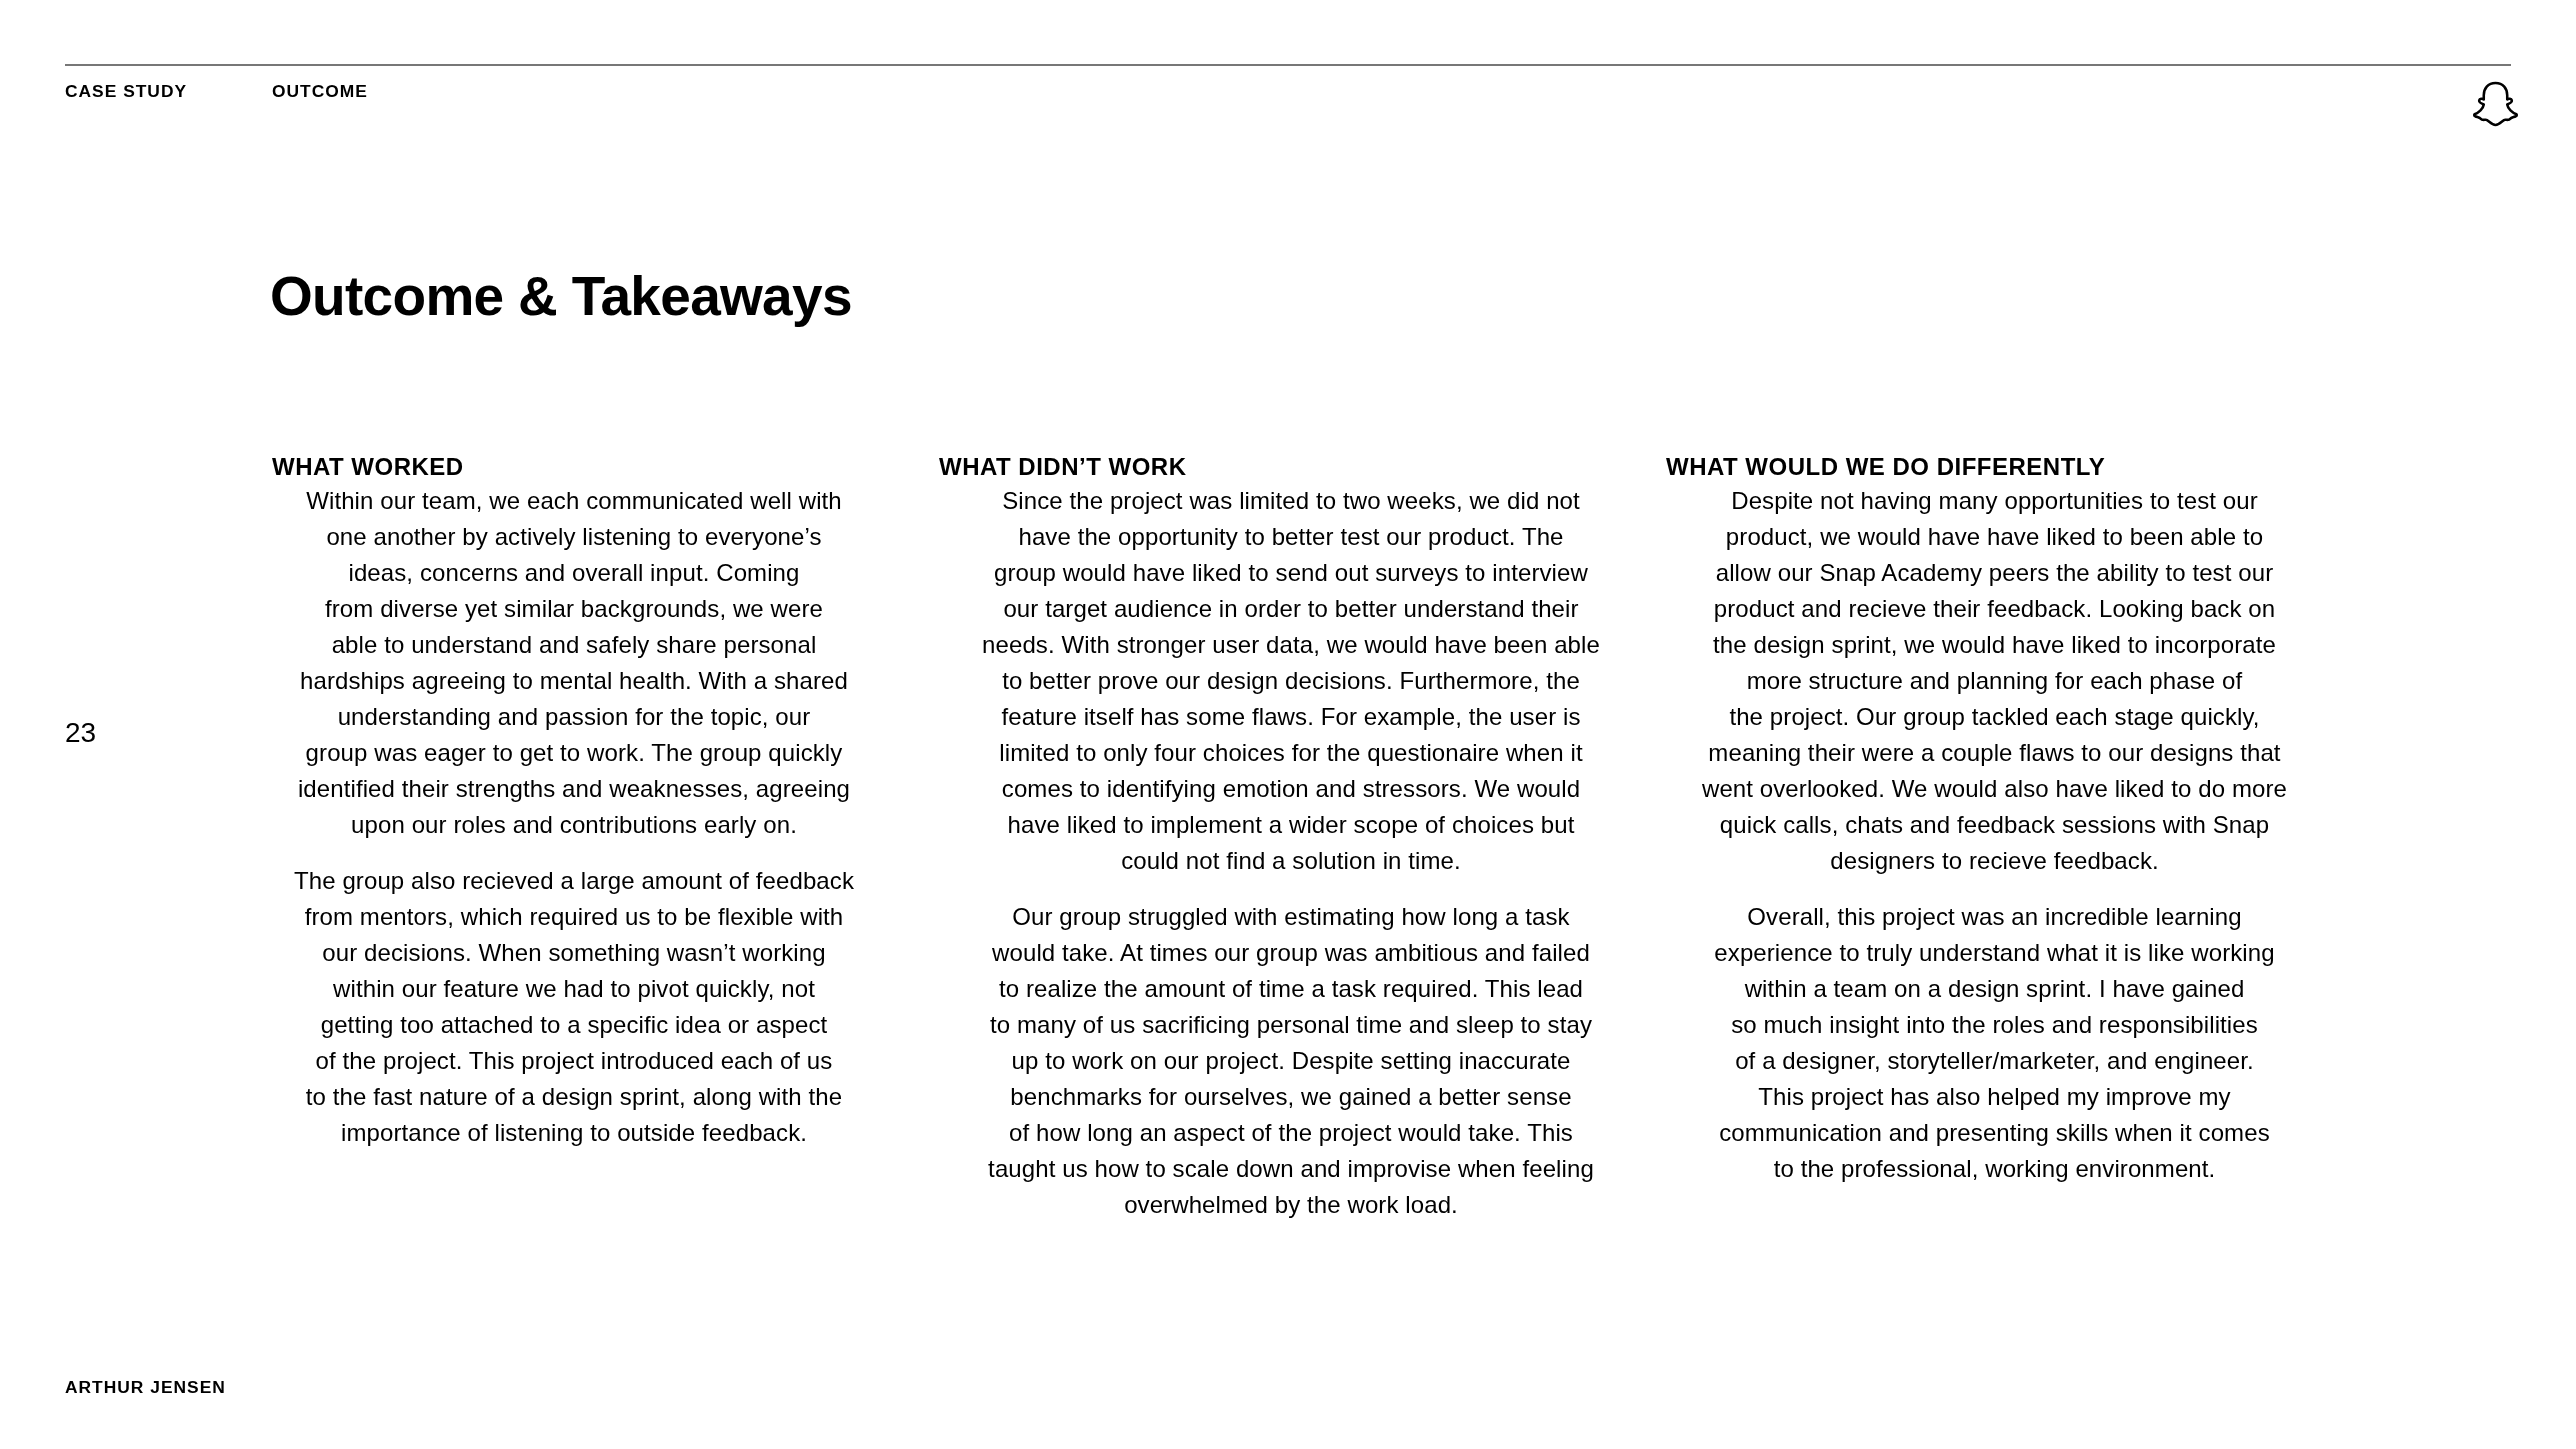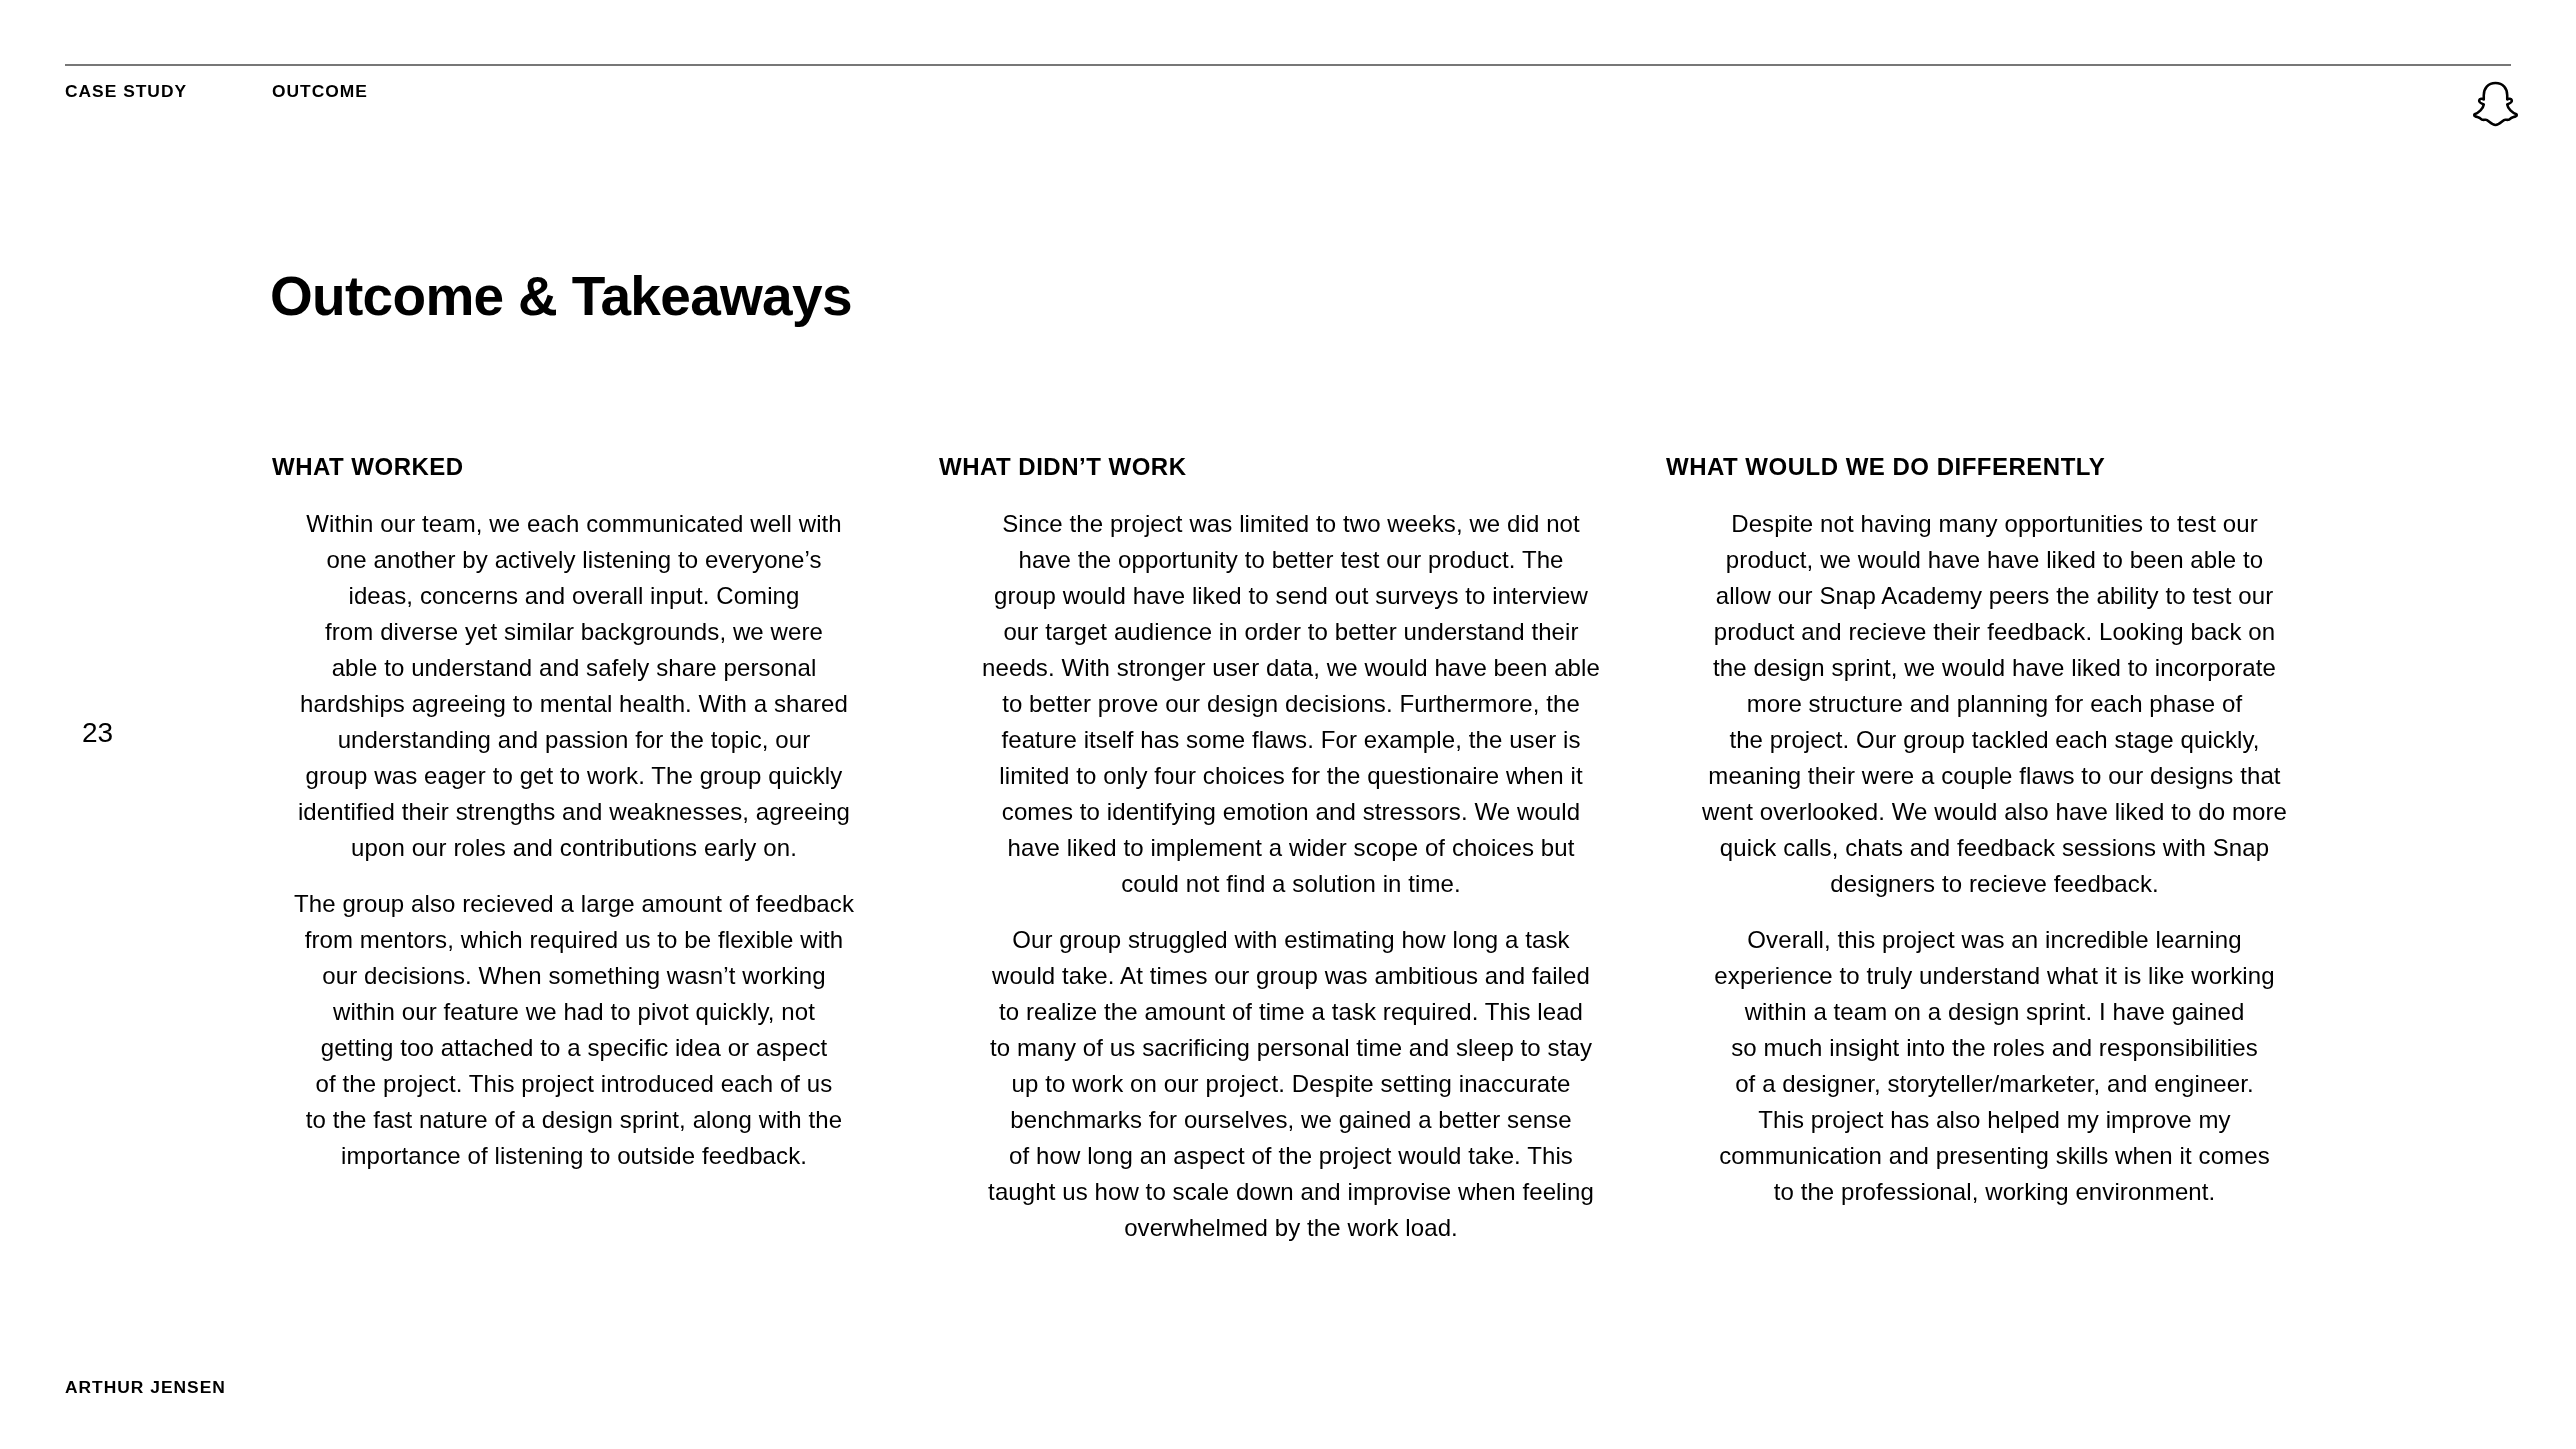--- a/index.html
+++ b/index.html
@@ -37,31 +37,31 @@
     }
 
     .column { position: absolute; top: 451px; }
     .col-1 { left: 272px; width: 604px; }
     .col-2 { left: 939px; width: 704px; }
     .col-3 { left: 1666px; width: 657px; }
 
     .col-heading {
       font-size: 24px; font-weight: 700; letter-spacing: 0.5px;
       line-height: 31px; text-transform: uppercase;
-      margin-bottom: 24px; white-space: nowrap;
+      margin-bottom: 1px; white-space: nowrap;
     }
     .para {
       font-size: 24px; line-height: 36px;
       letter-spacing: 0.1px;
     }
     .para .line { display: block; white-space: nowrap; text-align: center; }
     .para + .para { margin-top: 20px; }
 
     .page-number {
-      position: absolute; left: 82px; top: 716px;
+      position: absolute; left: 65px; top: 716px;
       font-size: 28px; line-height: 34px; font-weight: 400;
     }
     .footer-name {
       position: absolute; left: 65px; top: 1377px;
       font-size: 17.4px; font-weight: 700; letter-spacing: 1px;
       line-height: 20px; text-transform: uppercase;
     }
   </style>
 </head>
 <body>

